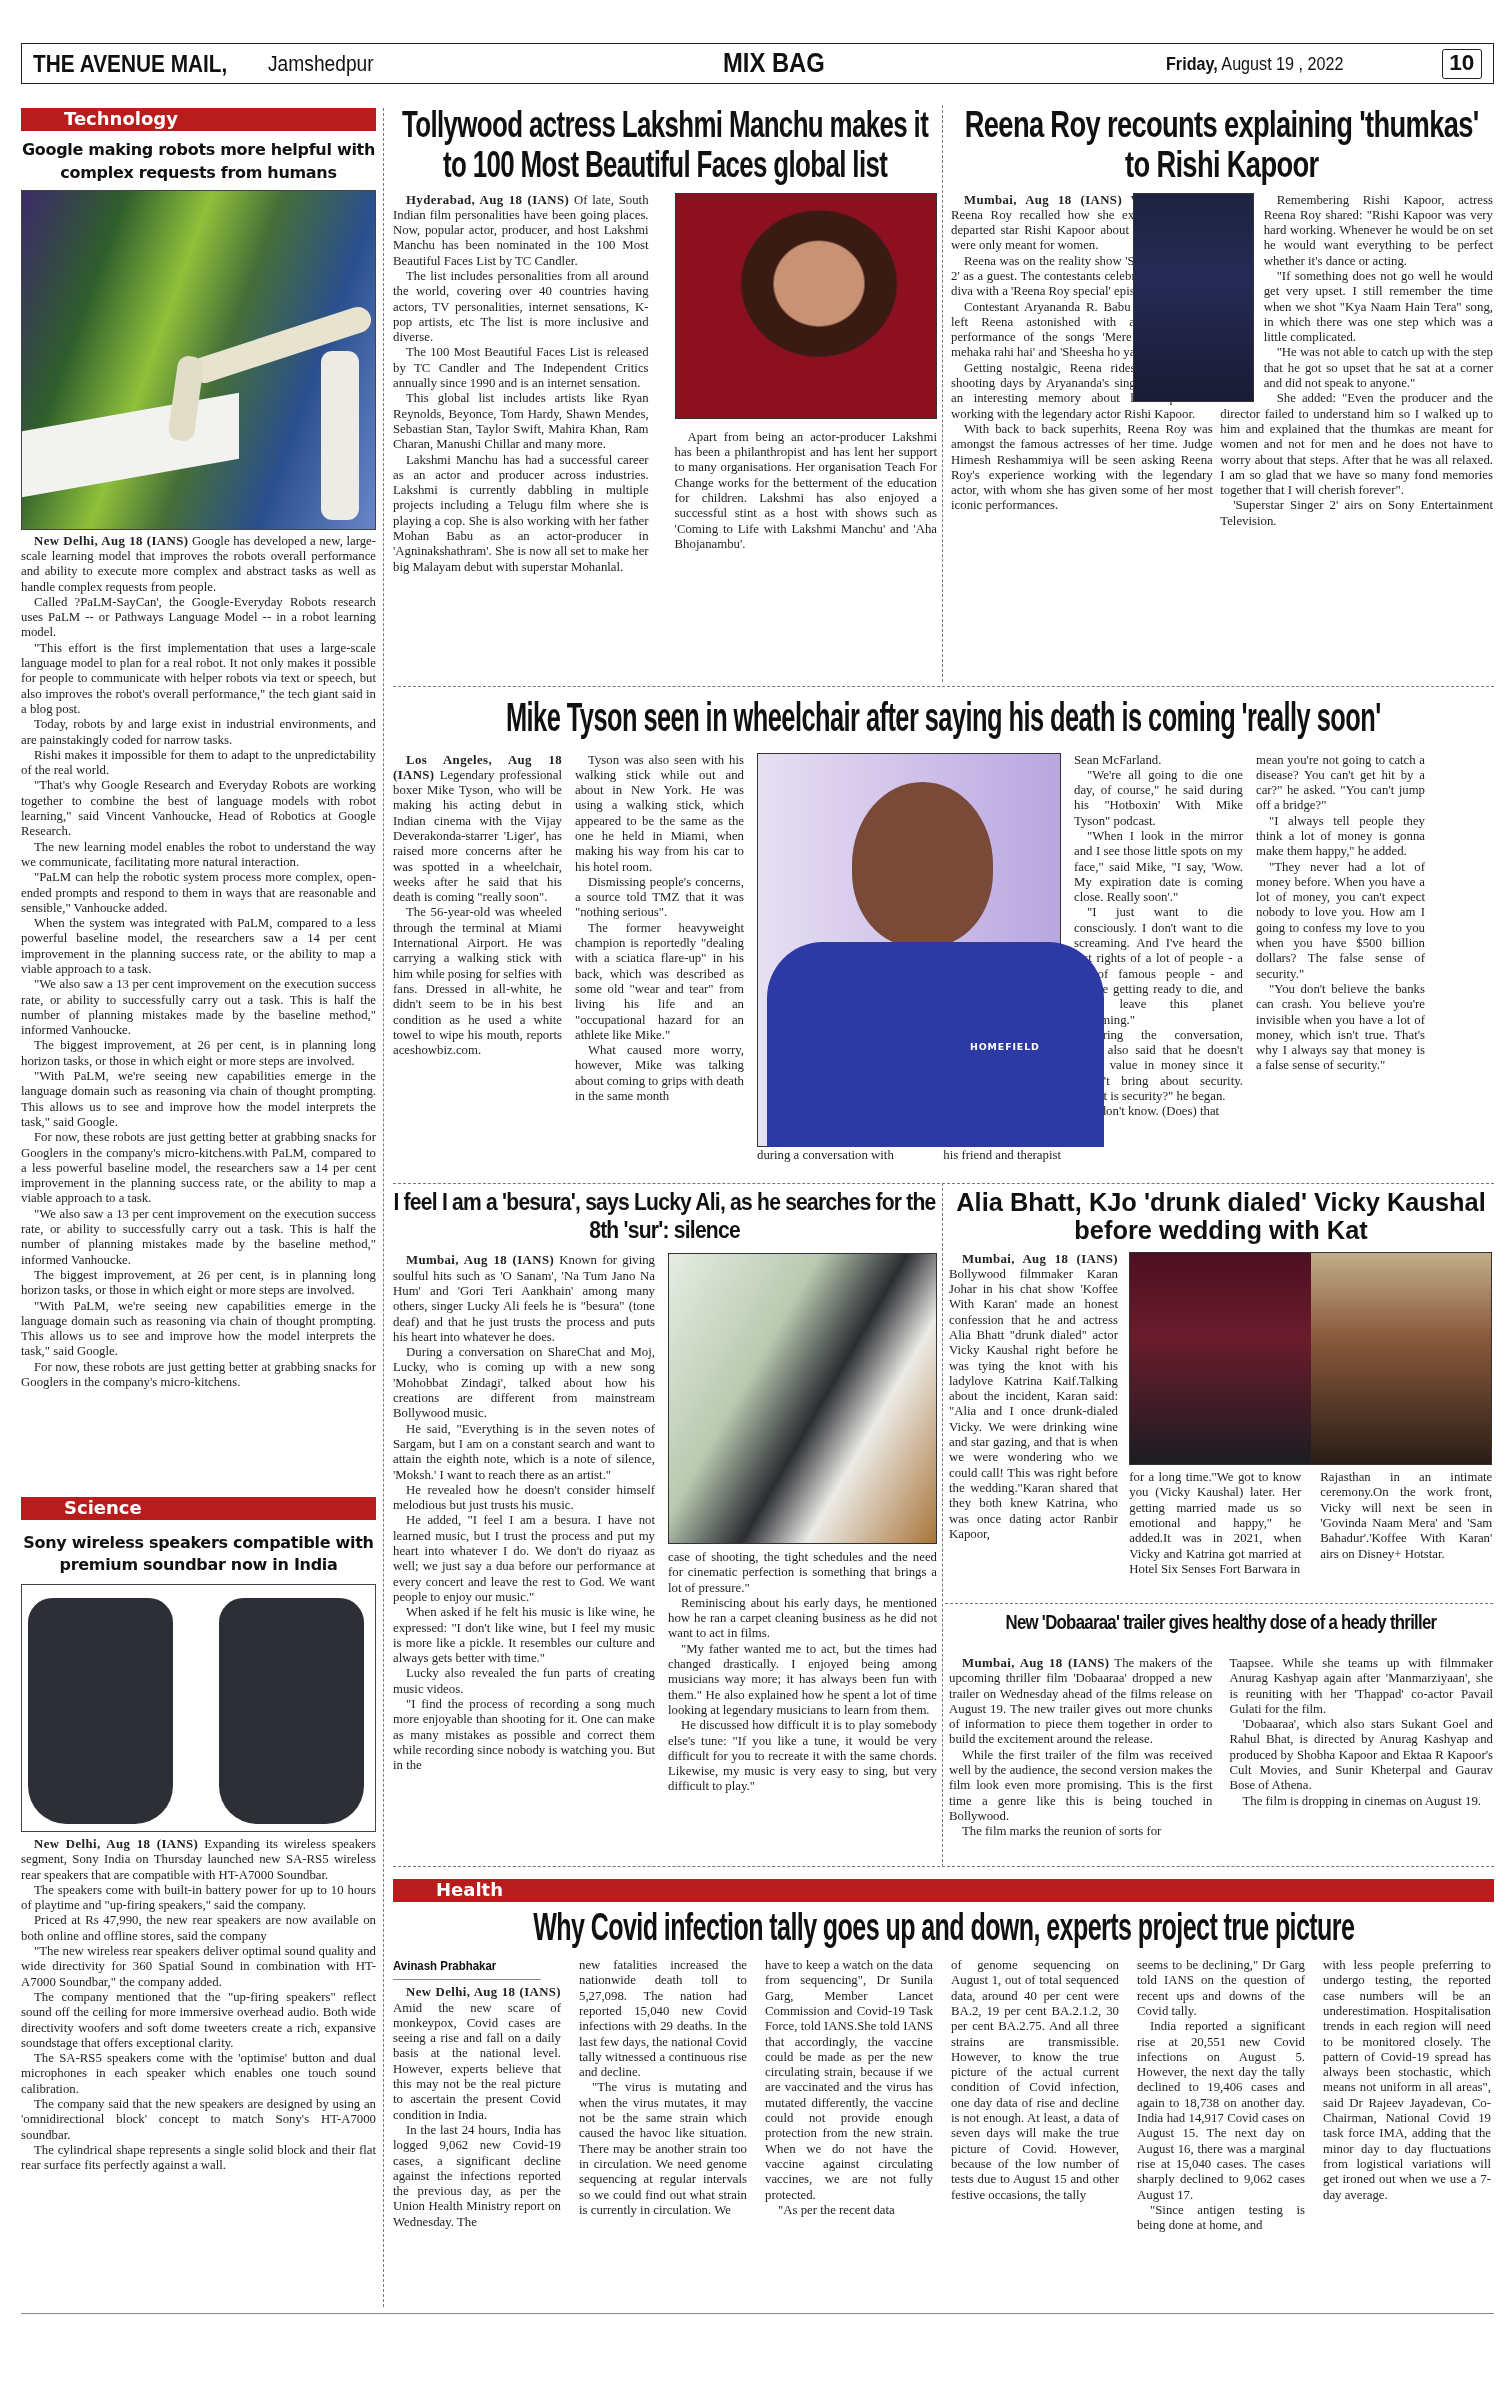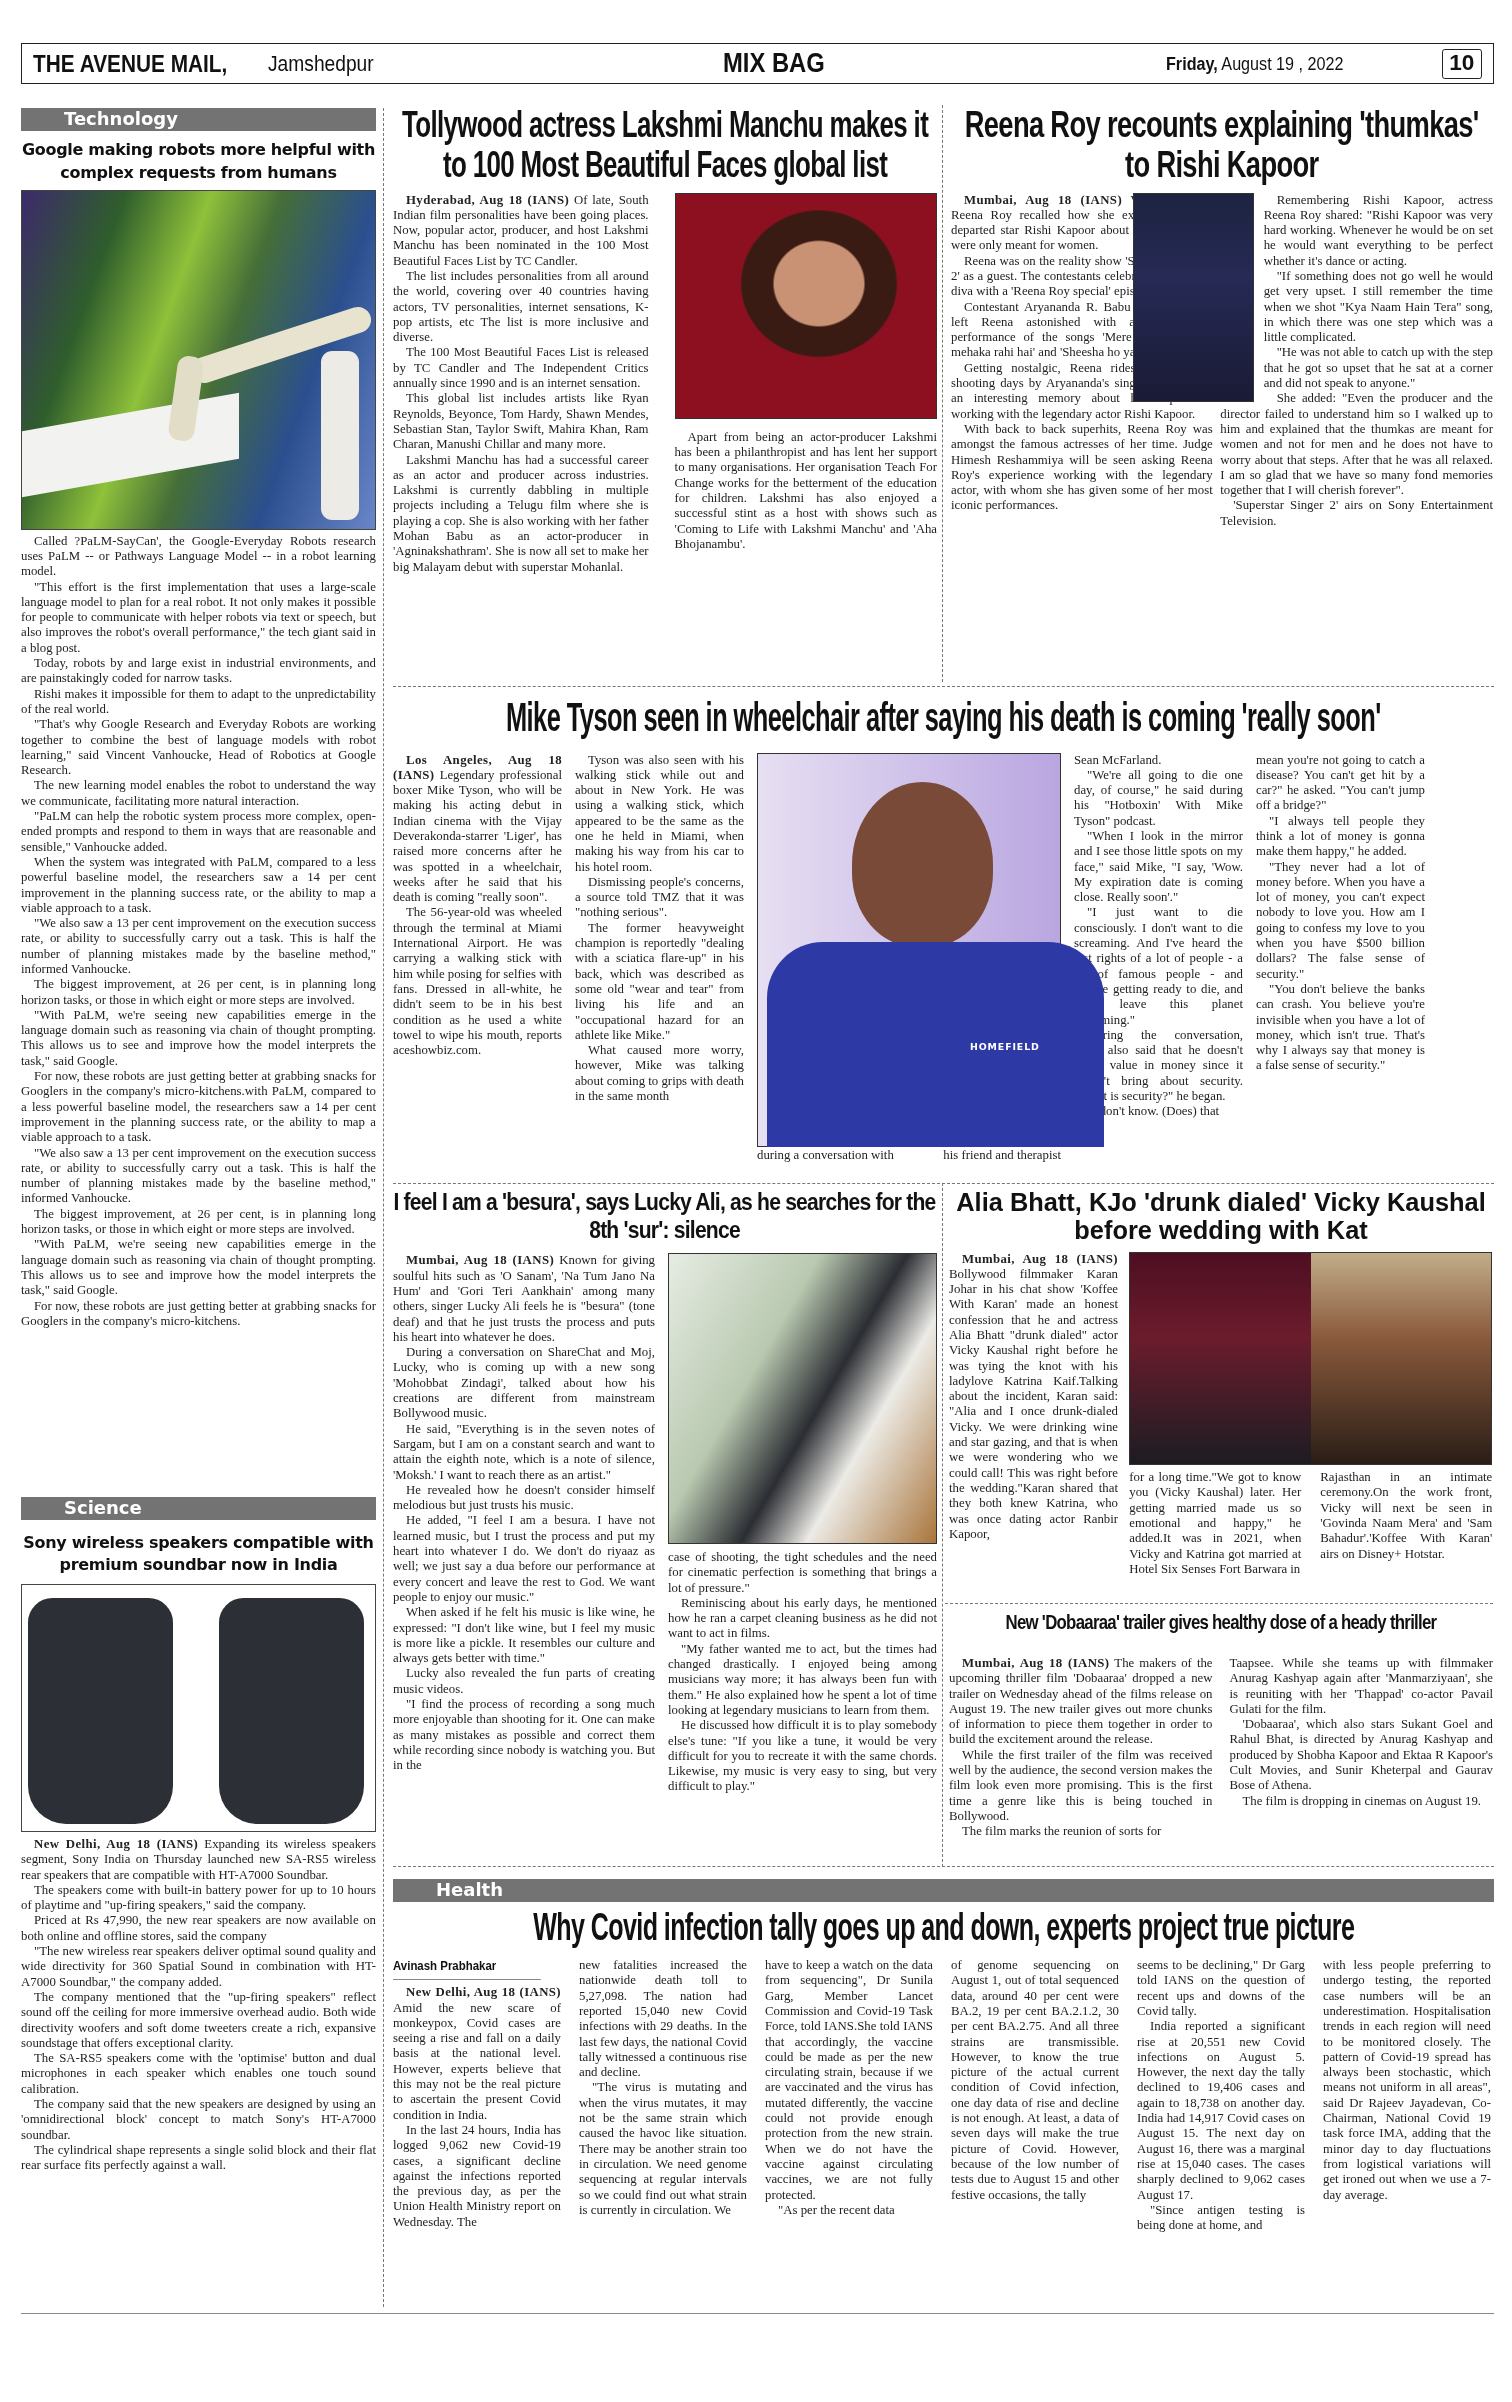--- a/index.html
+++ b/index.html
@@ -6,21 +6,21 @@
 html,body{width:1512px;height:2402px;background:#fff;overflow:hidden}
 body{font-family:"Liberation Serif",serif;color:#111;position:relative}
 .abs{position:absolute}
 .masthead{left:21px;top:43px;width:1473px;height:41px;border:1.9px solid #222;display:flex;align-items:center;padding:0 11.3px}
 .mh-title{font-family:"Liberation Sans",sans-serif;font-weight:bold;font-size:24.5px;transform:scaleX(.85);transform-origin:left;white-space:nowrap}
 .mh-city{font-family:"Liberation Sans",sans-serif;font-size:22.6px;margin-left:5.6px;transform:scaleX(.85);transform-origin:left}
 .mh-section{position:absolute;left:692px;font-family:"Liberation Sans",sans-serif;font-weight:bold;font-size:28px;transform:scaleX(.85);top:2.8px}
 .mh-date{position:absolute;left:1144px;font-family:"Liberation Sans",sans-serif;font-size:19px;transform:scaleX(.85);transform-origin:left;top:9.4px;white-space:nowrap}
 .mh-date b{font-weight:bold}
 .mh-page{position:absolute;right:11.3px;top:4.7px;width:40px;height:30px;border:1.9px solid #222;border-radius:2.8px;font-family:"Liberation Sans",sans-serif;font-weight:bold;font-size:22.6px;text-align:center;line-height:26px}
-.section-bar{background:#737373;color:#fff;font-family:"DejaVu Sans",sans-serif;font-weight:bold;font-size:18px;padding-left:43px;height:22.6px;line-height:22.6px}
+.section-bar{background:#b91c1c;color:#fff;font-family:"DejaVu Sans",sans-serif;font-weight:bold;font-size:18px;padding-left:43px;height:22.6px;line-height:22.6px}
 .kicker{font-family:"DejaVu Sans",sans-serif;font-weight:bold;font-size:16px;text-align:center;line-height:22.6px;letter-spacing:-0.3px}
 .head-cond{font-family:"Liberation Sans",sans-serif;font-weight:bold;text-align:center;letter-spacing:-0.9px;transform-origin:center}
 .body{font-size:12.8px;line-height:15.3px;text-align:justify;color:#222}
 .body p{text-indent:13px}
 .dl{font-weight:bold;letter-spacing:0.4px}
 .vsep{border-left:1.9px dashed #777}
 .hsep{border-top:1.9px dashed #777}
 .ph{overflow:hidden}
 </style>
 </head>
@@ -37,20 +37,21 @@
 <div class="abs" style="left:21px;top:108px;width:355px">
   <div class="section-bar">Technology</div>
   <div class="kicker" style="margin-top:8.5px">Google making robots more helpful with complex requests from humans</div>
   <div class="ph" style="margin-top:5.6px;height:340px;border:0.9px solid #444;background:linear-gradient(110deg,#3c2a6a 0%,#2f5e2c 22%,#8fc13a 40%,#456e38 55%,#2b4f8e 75%,#6a86c8 100%);position:relative">
     <div style="position:absolute;left:0;top:221px;width:217px;height:66px;background:#f2f2f0;transform:skewY(-10deg)"></div>
     <div style="position:absolute;left:165px;top:141px;width:188px;height:26px;background:#e8e3cf;border-radius:13px;transform:rotate(-18deg)"></div>
     <div style="position:absolute;left:151px;top:165px;width:26px;height:85px;background:#e2ddc7;border-radius:11.3px;transform:rotate(8deg)"></div>
     <div style="position:absolute;left:299px;top:160px;width:38px;height:169px;background:#ecebe6;border-radius:11.3px"></div>
   </div>
   <div class="body" style="margin-top:3.8px">
+    <p><span class="dl">New Delhi, Aug 18 (IANS)</span> <span>Google has developed a new, large-scale learning model that improves the robots overall performance and ability to execute more complex and abstract tasks as well as handle complex requests from people.</span></p>
     <p>Called ?PaLM-SayCan', the Google-Everyday Robots research uses PaLM -- or Pathways Language Model -- in a robot learning model.</p>
     <p>"This effort is the first implementation that uses a large-scale language model to plan for a real robot. It not only makes it possible for people to communicate with helper robots via text or speech, but also improves the robot's overall performance," the tech giant said in a blog post.</p>
     <p>Today, robots by and large exist in industrial environments, and are painstakingly coded for narrow tasks.</p>
     <p>Rishi makes it impossible for them to adapt to the unpredictability of the real world.</p>
     <p>"That's why Google Research and Everyday Robots are working together to combine the best of language models with robot learning," said Vincent Vanhoucke, Head of Robotics at Google Research.</p>
     <p>The new learning model enables the robot to understand the way we communicate, facilitating more natural interaction.</p>
     <p>"PaLM can help the robotic system process more complex, open-ended prompts and respond to them in ways that are reasonable and sensible," Vanhoucke added.</p>
     <p>When the system was integrated with PaLM, compared to a less powerful baseline model, the researchers saw a 14 per cent improvement in the planning success rate, or the ability to map a viable approach to a task.</p>
     <p>"We also saw a 13 per cent improvement on the execution success rate, or ability to successfully carry out a task. This is half the number of planning mistakes made by the baseline method," informed Vanhoucke.</p>
     <p>The biggest improvement, at 26 per cent, is in planning long horizon tasks, or those in which eight or more steps are involved.</p>

